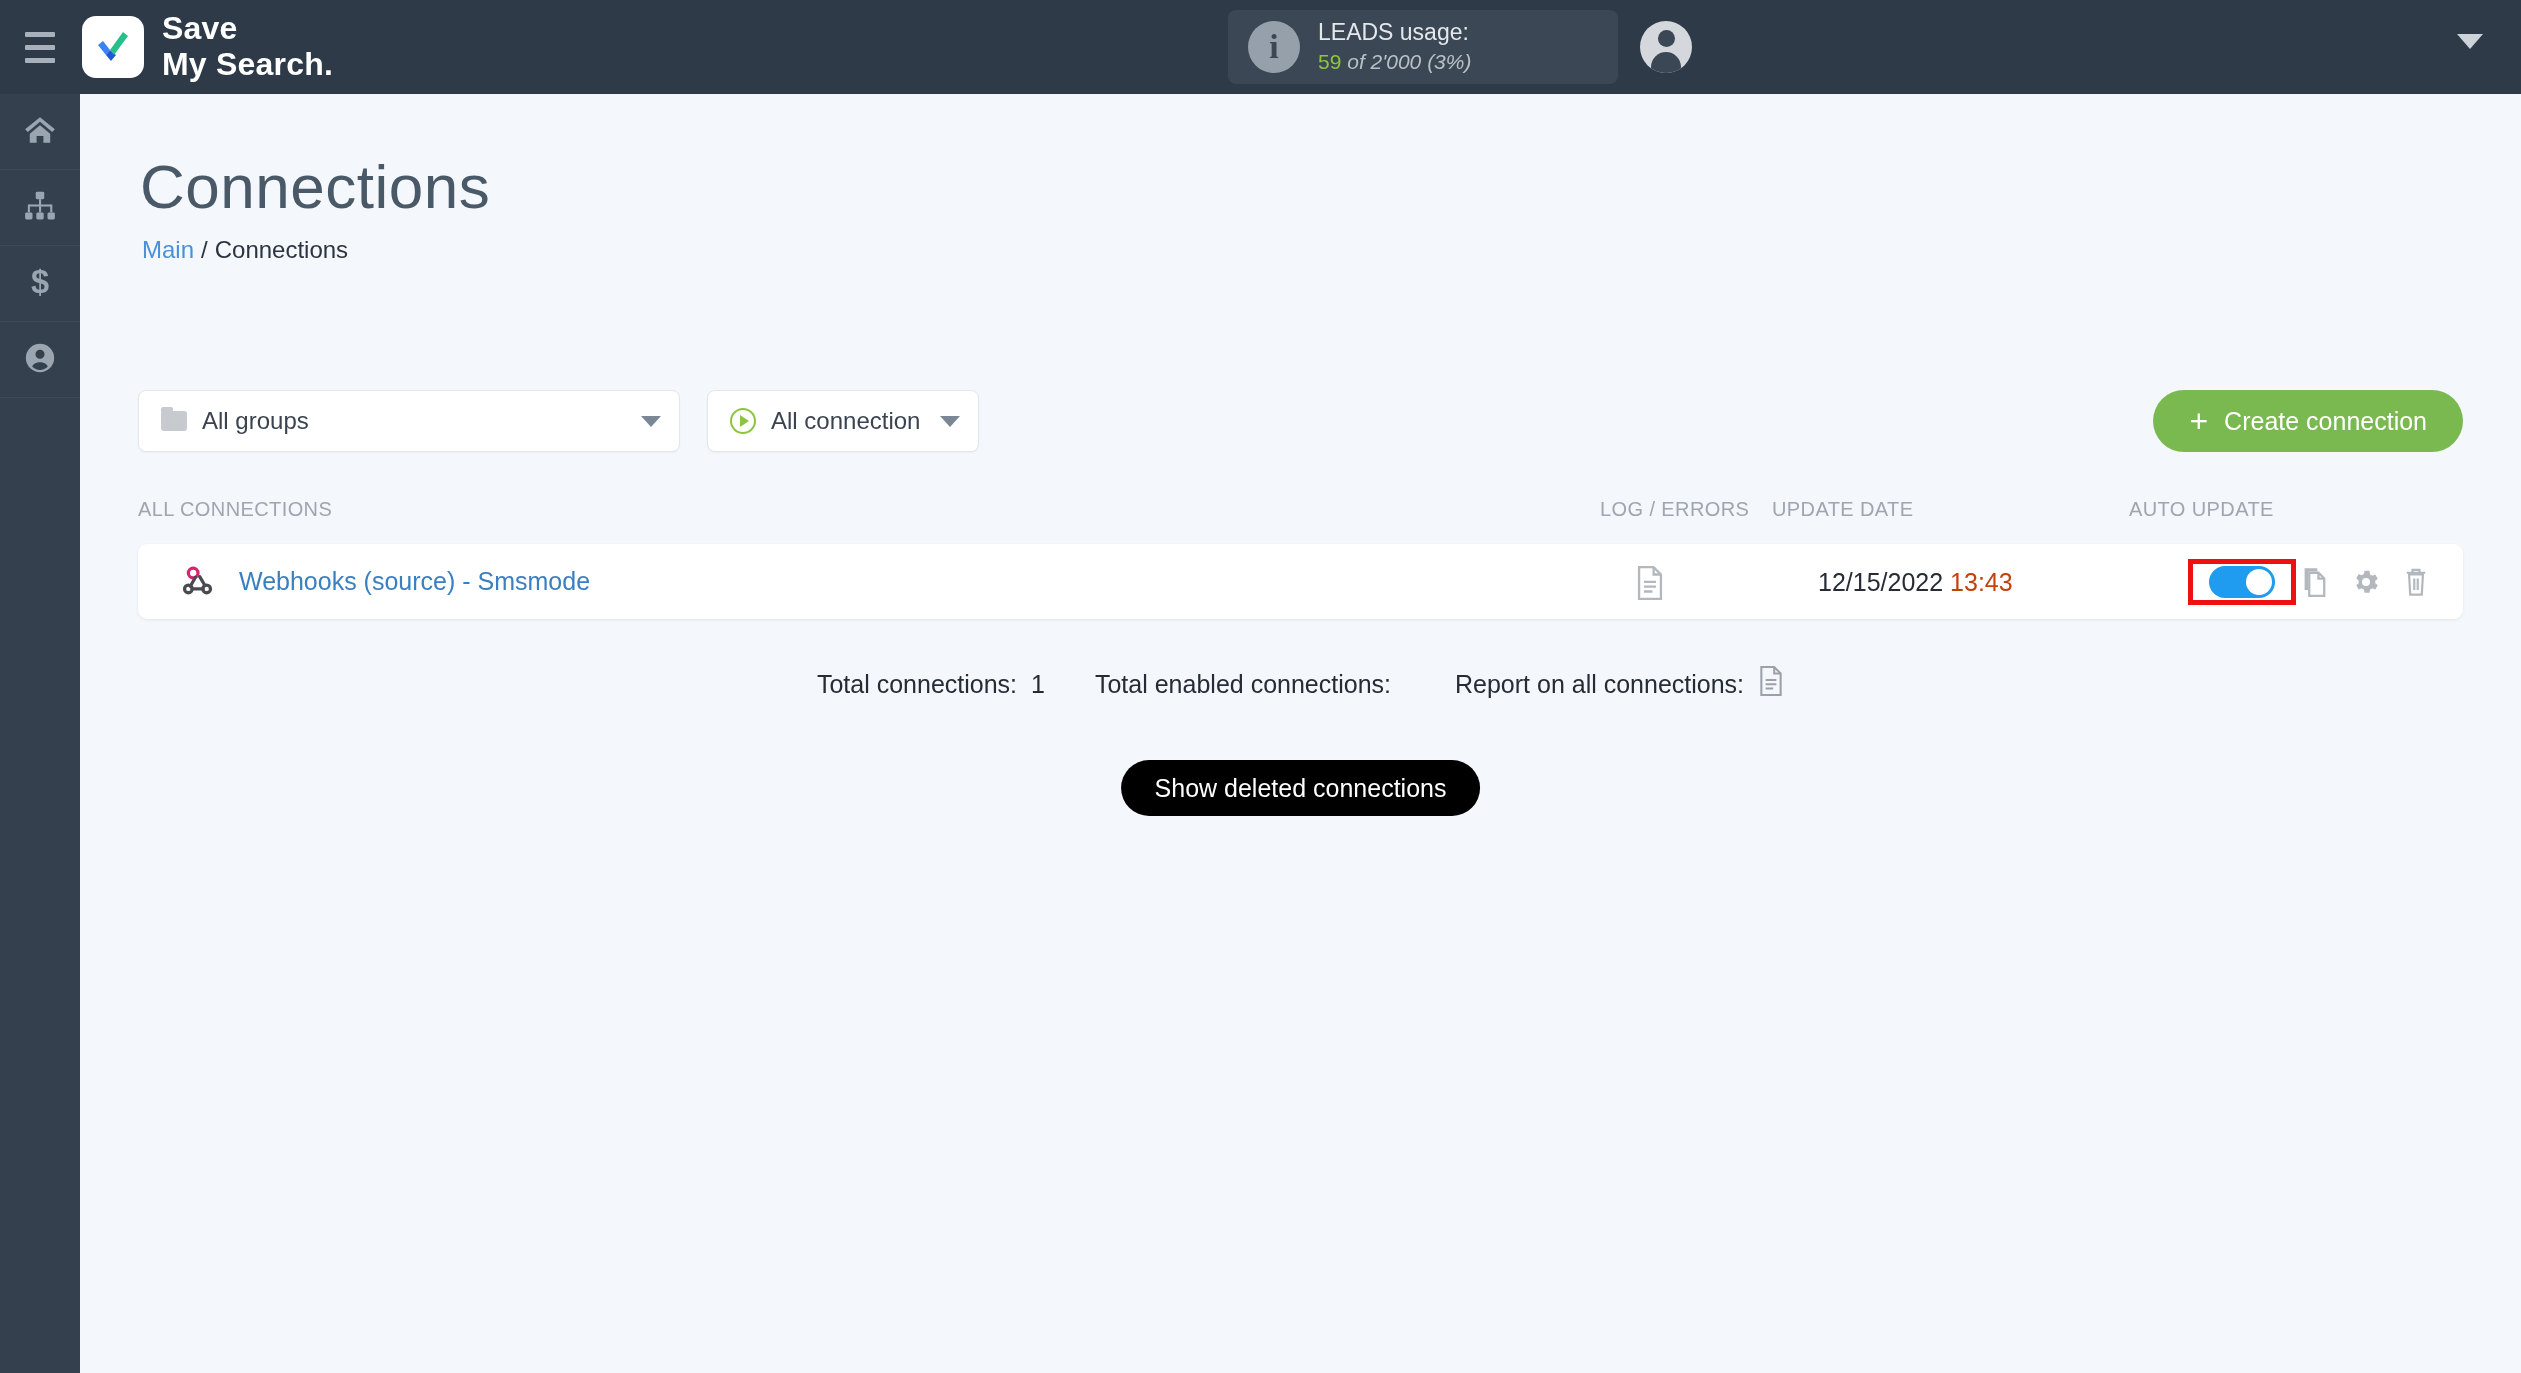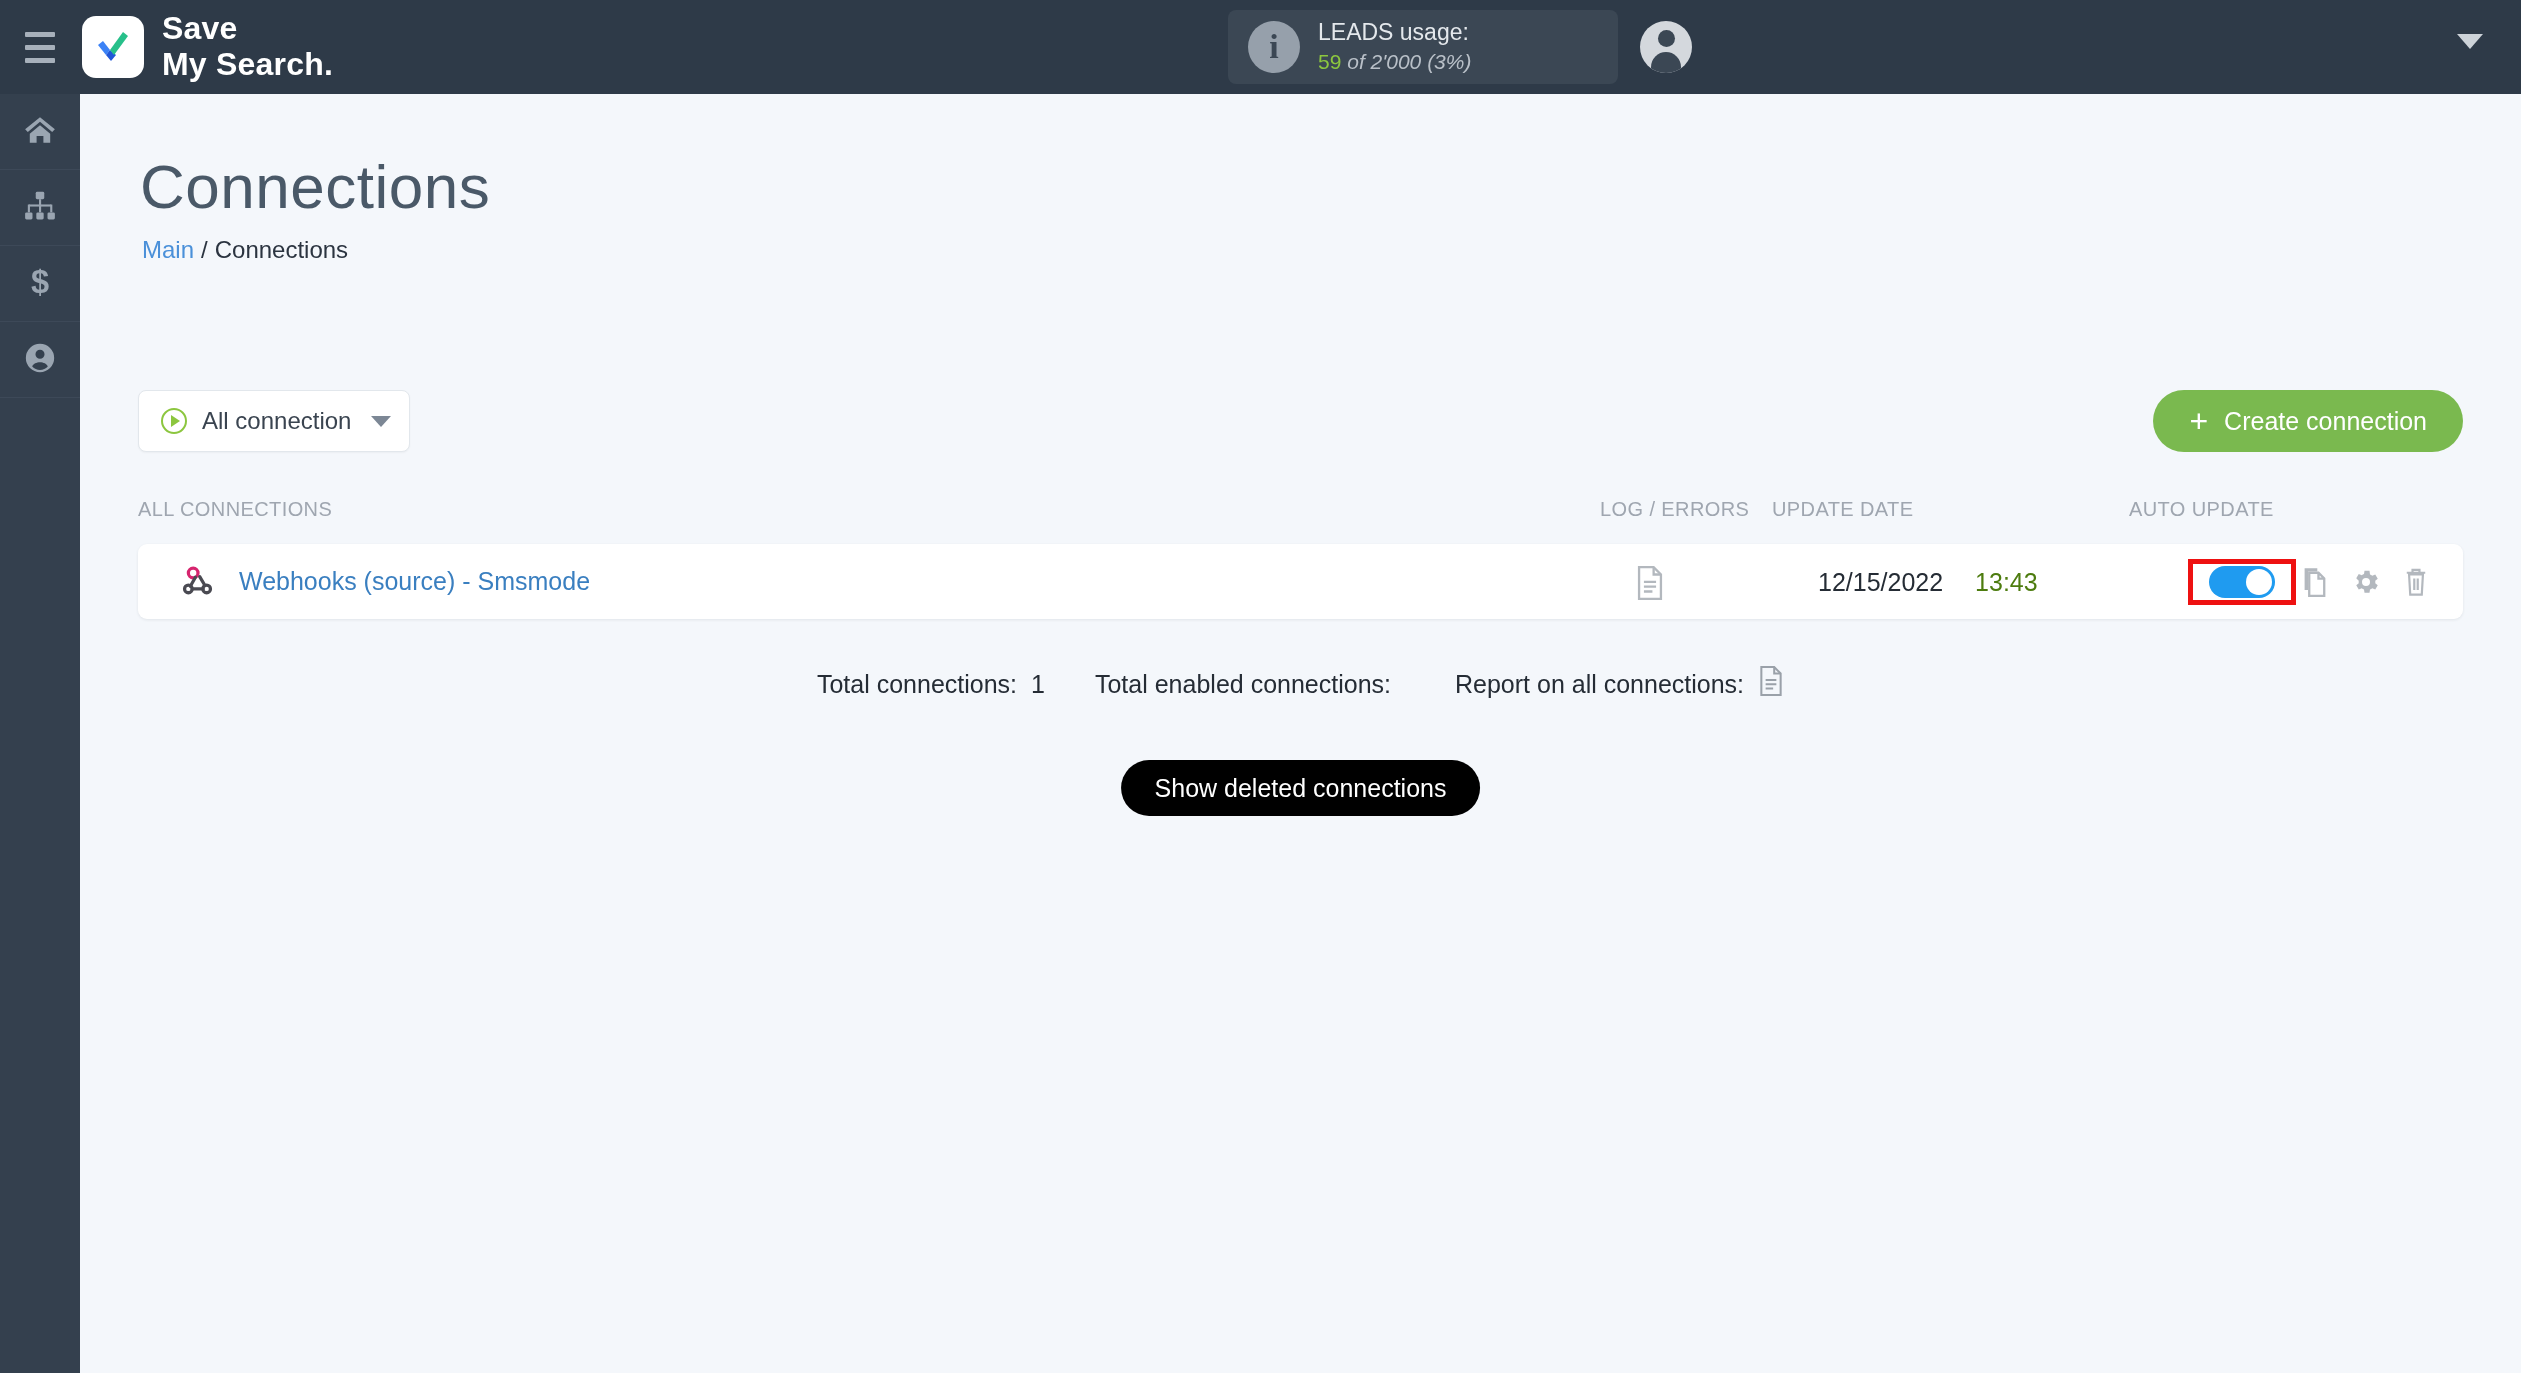--- a/index.html
+++ b/index.html
@@ -285,21 +285,21 @@
   .log-cell {
     position: absolute;
     left: 1497px; top: 22px;
   }
   .date-cell {
     position: absolute;
     left: 1680px; top: 24px;
     font-size: 25px;
     color: #252c35;
   }
-  .date-cell .time { color: #4d7c0f; margin-left: 25px; }
+  .date-cell .time { color: #c2410c; }
   .toggle-wrap {
     position: absolute;
     left: 2050px; top: 15px;
     width: 108px; height: 46px;
     border: 5px solid #ee1111;
     background: #fff;
     display: flex; align-items: center; justify-content: center;
   }
   .toggle {
     width: 66px; height: 32px;
@@ -432,20 +432,25 @@
 
 <div class="main">
 
   <div class="page-title">Connections</div>
 
   <div class="breadcrumb">
     <a>Main</a><span class="sep">/</span><span>Connections</span>
   </div>
 
   <div class="filters">
+    <div class="select-box select-groups">
+      <span class="folder-icon"></span>
+      <span class="label">All groups</span>
+      <span class="caret"></span>
+    </div>
     <div class="select-box select-conn">
       <span class="play-icon"></span>
       <span class="label">All connection</span>
       <span class="caret"></span>
     </div>
   </div>
 
   <button class="btn-create">
     <span class="plus">+</span>
     <span>Create connection</span>

